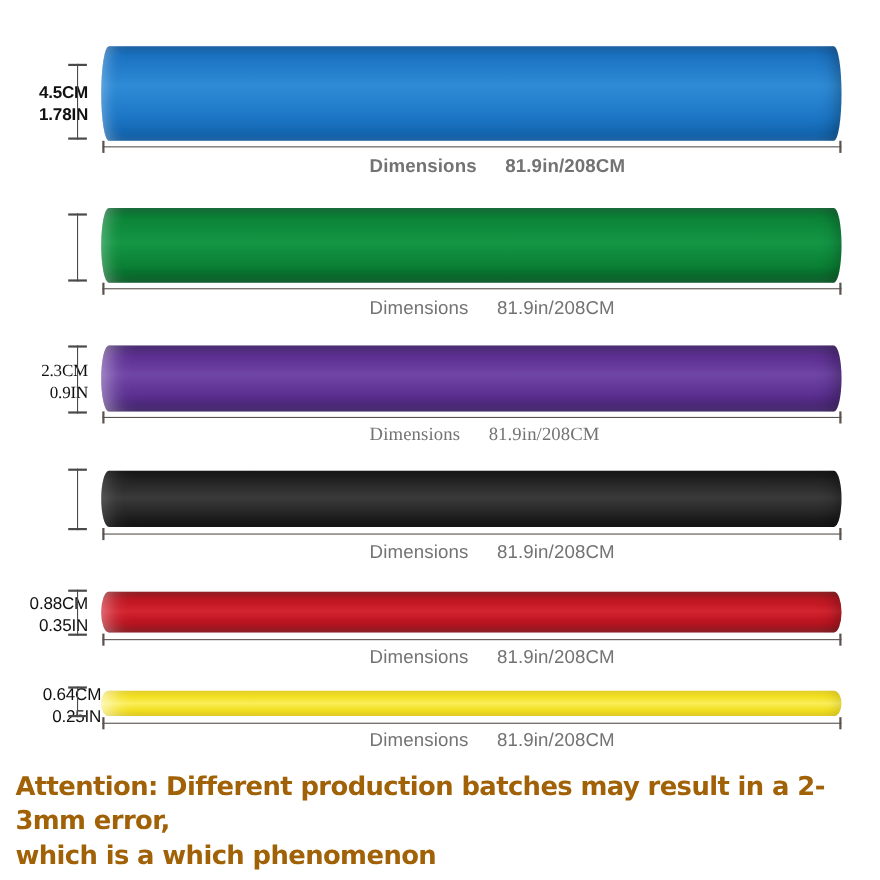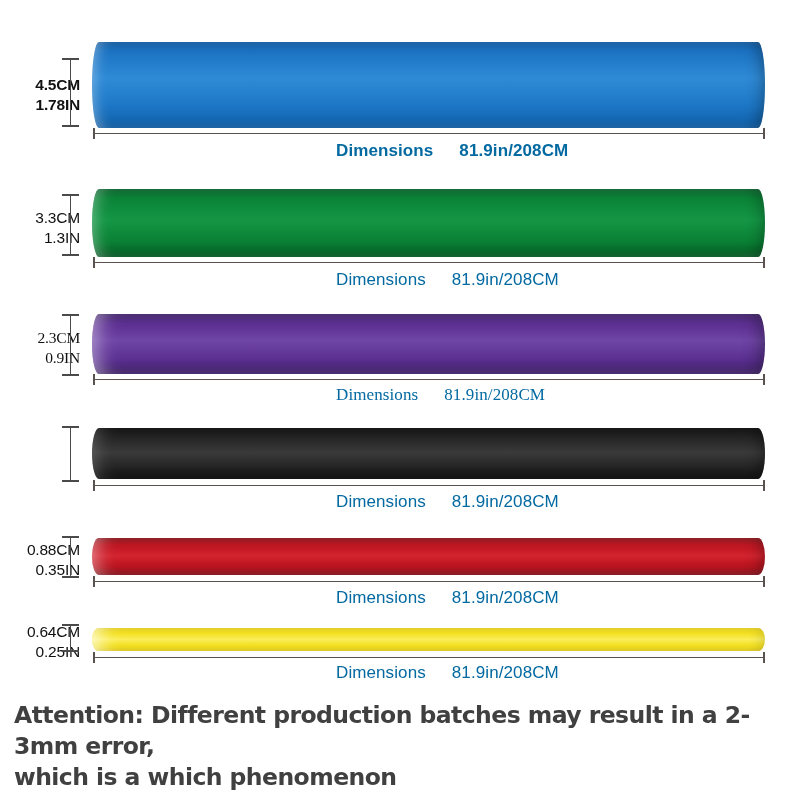--- a/index.html
+++ b/index.html
@@ -90,35 +90,35 @@
     width: 1.8px;
     height: 100%;
     background: #59524f;
   }
   .h-dim .tick.left { left: 0; }
   .h-dim .tick.right { right: 0; }
 
   
   .h-caption {
     position: absolute;
-    color: #0369a1;
+    color: #737373;
     font-size: 17px;
     letter-spacing: 0.1px;
     white-space: nowrap;
     display: flex;
     gap: 26px;
   }
 
   
   #attention {
     position: absolute;
     left: 14px;
     top: 700px;
     width: 780px;
-    color: #404040;
+    color: #a16207;
     font-family: "DejaVu Sans", "Liberation Sans", sans-serif;
     font-weight: bold;
     font-size: 23.5px;
     line-height: 1.32;
     letter-spacing: -0.55px;
   }
   #attention .l2 { display: block; }
 </style>
 </head>
 <body>
@@ -143,24 +143,20 @@
       <div class="rule"></div>
       <div class="tick right"></div>
     </div>
     <div class="h-caption" style="left:336px;top:141px;">
       <span>Dimensions</span>
       <span>81.9in/208CM</span>
     </div>
   </div>
 
   <div class="band-row" style="top:170px;height:118px;">
-    <div class="v-label" style="left:8px;top:38px;width:72px;">
-      <span class="ln">3.3CM</span>
-      <span class="ln">1.3IN</span>
-    </div>
     <div class="v-arrow" style="left:62px;top:24px;width:17px;height:62px;">
       <div class="cap top"></div>
       <div class="stem"></div>
       <div class="cap bottom"></div>
     </div>
     <div class="band" style="left:92px;top:19px;width:673px;height:68px;
                 background:linear-gradient(to bottom,#05652a 0%,#0b8437 14%,#149645 46%,#0a8034 78%,#045a24 100%);
                 box-shadow:inset 8px 0 15px -6px rgba(255,255,255,.40), inset -8px 0 16px -6px rgba(0,0,0,.32);"></div>
     <div class="h-dim" style="left:93px;top:87px;width:672px;">
       <div class="tick left"></div>
@@ -235,21 +231,21 @@
       <div class="rule"></div>
       <div class="tick right"></div>
     </div>
     <div class="h-caption" style="left:336px;top:76px;">
       <span>Dimensions</span>
       <span>81.9in/208CM</span>
     </div>
   </div>
 
   <div class="band-row" style="top:610px;height:90px;">
-    <div class="v-label" style="left:0px;top:12px;width:80px;">
+    <div class="v-label" style="left:12px;top:12px;width:80px;">
       <span class="ln">0.64CM</span>
       <span class="ln">0.25IN</span>
     </div>
     <div class="v-arrow" style="left:62px;top:14px;width:17px;height:28px;">
       <div class="cap top"></div>
       <div class="stem"></div>
       <div class="cap bottom"></div>
     </div>
     <div class="band" style="left:92px;top:18px;width:673px;height:23px;
                 background:linear-gradient(to bottom,#e3cc08 0%,#f2dd0e 20%,#fbee55 50%,#f0db0c 80%,#ddc505 100%);

